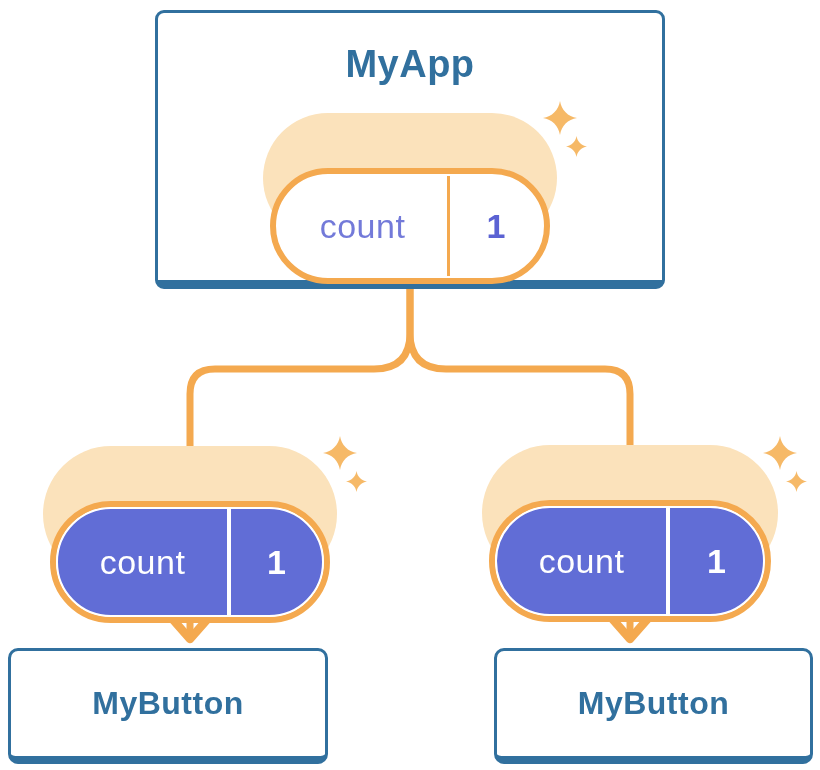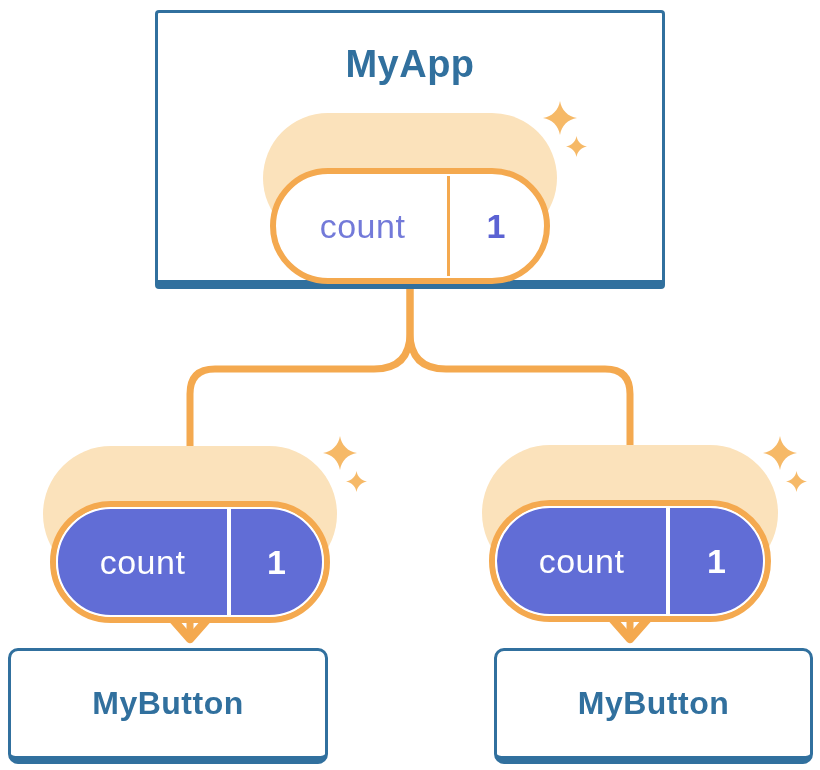--- a/index.html
+++ b/index.html
@@ -5,21 +5,21 @@
   html,body { margin:0; padding:0; background:#ffffff; }
   .canvas {
     position:relative; width:820px; height:770px;
     background:#ffffff; overflow:hidden;
     font-family:"Liberation Sans", sans-serif;
   }
   svg.connectors { position:absolute; left:0; top:0; z-index:0; }
 
   .component-card {
     position:absolute; box-sizing:border-box; background:#ffffff;
-    border:3px solid var(--blue); border-bottom-width:9px; border-radius:4px;
+    border:3px solid var(--blue); border-bottom-width:9px; border-radius:9px;
     z-index:1;
   }
   .card-myapp   { left:155px; top:10px;  width:510px; height:279px; }
   .card-btn-l   { left:8px;   top:648px; width:320px; height:116px; border-bottom-width:8px; border-radius:10px; }
   .card-btn-r   { left:494px; top:648px; width:319px; height:116px; border-bottom-width:8px; border-radius:10px; }
 
   .card-title {
     color:var(--blue); font-weight:700; letter-spacing:0.5px;
     text-align:center; width:100%;
   }

